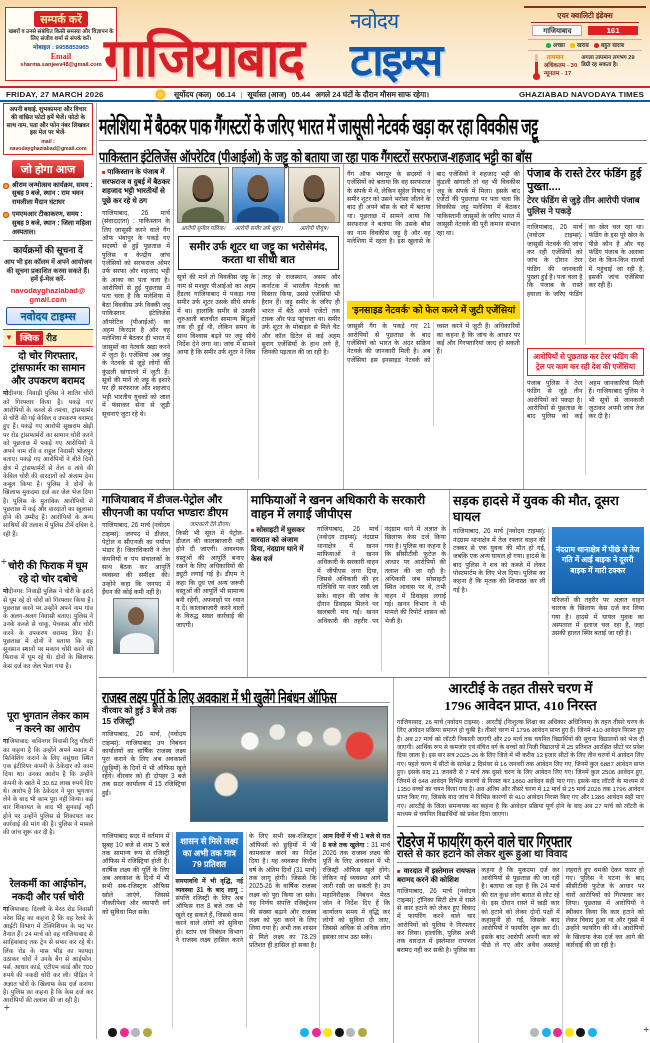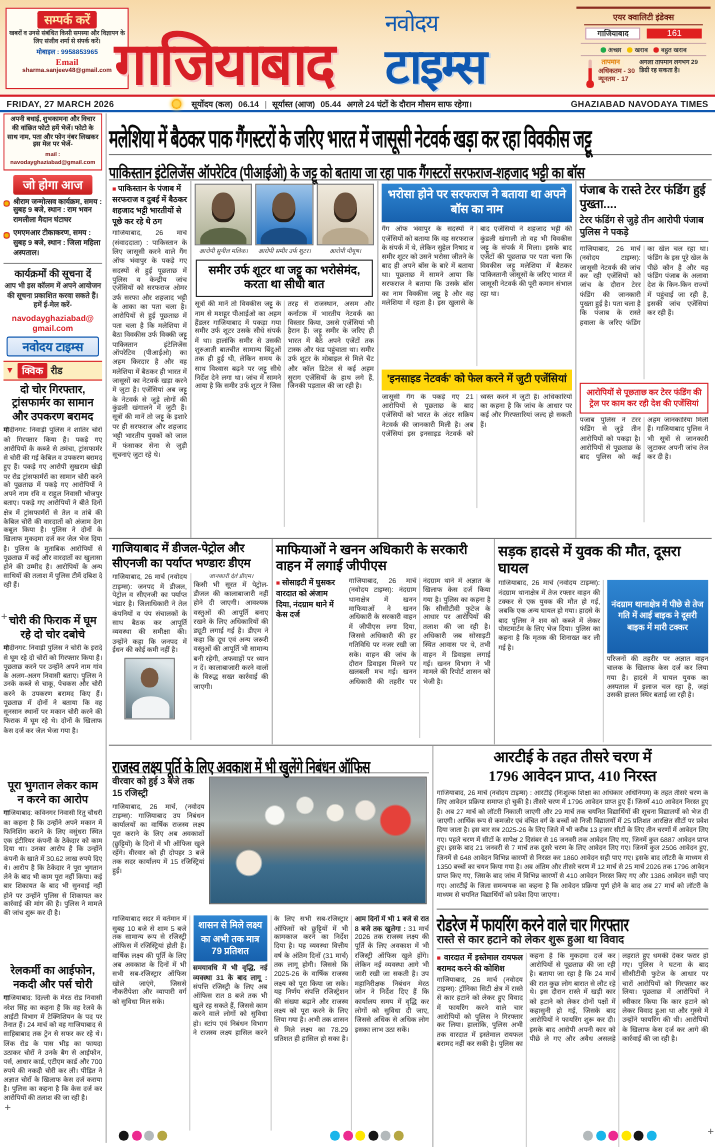--- a/index.html
+++ b/index.html
@@ -25,21 +25,21 @@
   .mast-blue-top { position:absolute; left:246px; top:2px; font-size:21px; font-weight:400; color:#0f58b0; letter-spacing:-1px;}
   .mast-blue-bot { position:absolute; left:246px; top:24px; font-size:44px; font-weight:800; color:#0f58b0;
     letter-spacing:-2px; text-shadow:1.5px 1.5px 0 #bcd4f0; }
 
   .aqi-box { position:absolute; right:4px; top:6px; width:122px; height:76px; font-size:6.5px;
     border-top:2px solid #8a2b20; }
   .aqi-head { text-align:center; color:#6b1d12; font-weight:bold; font-size:7.5px; padding:2px 0;
     border-bottom:1px solid #8a2b20; width:88%; margin:0 auto; }
   .aqi-row { display:flex; align-items:center; justify-content:center; gap:6px; margin-top:2px; }
   .aqi-city { background:#fff; border:1px solid #c9a; padding:0 10px; font-weight:bold; font-size:7px; color:#333; }
-  .aqi-val { background:#e02020; color:#fff; font-weight:normal; padding:0 18px; font-size:8px; }
+  .aqi-val { background:#e02020; color:#fff; font-weight:bold; padding:0 18px; font-size:8px; }
   .aqi-legend { display:flex; justify-content:center; gap:5px; margin-top:3px; border-top:1px solid #caa;
     border-bottom:1px solid #caa; padding:1px 0; width:94%; margin-left:auto; margin-right:auto; }
   .aqi-leg-item { display:flex; align-items:center; gap:2px; font-size:5.8px; color:#444; font-weight:bold; }
   .dot { width:5px; height:5px; border-radius:50%; display:inline-block; }
   .aqi-temp-row { display:flex; gap:4px; margin-top:3px; align-items:flex-start; justify-content:center; }
   .thermo { width:7px; height:26px; position:relative; }
   .thermo .stem { position:absolute; left:2.5px; top:0; width:2.5px; height:20px; background:#e8b9b0; border-radius:2px; }
   .thermo .mercury { position:absolute; left:2.5px; top:8px; width:2.5px; height:12px; background:#e02020; }
   .thermo .bulb { position:absolute; left:0.5px; bottom:0; width:7px; height:7px; background:#e02020; border-radius:50%; }
   .temp-col { font-size:6px; color:#8a2b20; font-weight:bold; line-height:1.3; }
@@ -336,21 +336,20 @@
           <div class="mug-cell">
             <div class="mug mug3"></div>
             <div class="mug-cap">आरोपी पीयूष।</div>
           </div>
         </div>
         <div class="box-subhead">समीर उर्फ शूटर था जट्टू का भरोसेमंद, करता था सीधी बात</div>
         <div class="small cols2" style="height:206px; overflow:hidden">सूत्रों की मानें तो विवकीस जट्टू के नाम से मशहूर पीआईओ का अहम हैंडलर गाजियाबाद में पकड़ा गया समीर उर्फ शूटर उसके सीधे संपर्क में था। हालांकि समीर से उसकी शुरुआती बातचीत सामान्य बिंदुओं तक ही हुई थी, लेकिन समय के साथ विश्वास बढ़ने पर जट्टू सीधे निर्देश देने लगा था। जांच में सामने आया है कि समीर उर्फ शूटर ने जिस तरह से राजस्थान, असम और कर्नाटक में भारतीय नेटवर्क का विस्तार किया, उससे एजेंसियां भी हैरान हैं। जट्टू समीर के जरिए ही भारत में बैठे अपने एजेंटों तक टास्क और फंड पहुंचाता था। समीर उर्फ शूटर के मोबाइल से मिले चैट और कॉल डिटेल से कई अहम सुराग एजेंसियों के हाथ लगे हैं, जिनकी पड़ताल की जा रही है।</div>
       </div>
 
       <div class="ts-col colC">
-        <div class="blue-box">भरोसा होने पर सरफराज ने बताया था अपने बॉस का नाम</div>
         <div class="small cols2" style="height:128px; overflow:hidden; margin-top:3px">गैंग ऑफ भंवापुर के सदस्यों ने एजेंसियों को बताया कि वह सरफराज के संपर्क में थे, लेकिन सुहेल निषाद व समीर शूटर को उसने भरोसा जीतने के बाद ही अपने बॉस के बारे में बताया था। पूछताछ में सामने आया कि सरफराज ने बताया कि उसके बॉस का नाम विवकीस जट्टू है और वह मलेशिया में रहता है। इस खुलासे के बाद एजेंसियों ने शहजाद भट्टी की कुंडली खंगाली तो वह भी विवकीस जट्टू के संपर्क में मिला। इसके बाद एजेंटों की पूछताछ पर पता चला कि विवकीस जट्टू मलेशिया में बैठकर पाकिस्तानी जासूसों के जरिए भारत में जासूसी नेटवर्क की पूरी कमान संभाल रहा था।</div>
         <div class="yellow-box">'इनसाइड नेटवर्क' को फेल करने में जुटी एजेंसियां</div>
         <div class="small cols2" style="height:104px; overflow:hidden">जासूसी गैंग के पकड़े गए 21 आरोपियों से पूछताछ के बाद एजेंसियों को भारत के अंदर सक्रिय नेटवर्क की जानकारी मिली है। अब एजेंसियां इस इनसाइड नेटवर्क को ध्वस्त करने में जुटी हैं। अधिकारियों का कहना है कि जांच के आधार पर कई और गिरफ्तारियां जल्द हो सकती हैं।</div>
       </div>
 
       <div class="ts-col colD">
         <div class="colD-title">पंजाब के रास्ते टेरर फंडिंग हुई पुख्ता....</div>
         <div class="colD-sub">टेरर फंडिंग से जुड़े तीन आरोपी पंजाब पुलिस ने पकड़े</div>
         <div class="small cols2" style="height:122px; overflow:hidden">गाजियाबाद, 26 मार्च (नवोदय टाइम्स): जासूसी नेटवर्क की जांच कर रही एजेंसियों को जांच के दौरान टेरर फंडिंग की जानकारी पुख्ता हुई है। पता चला है कि पंजाब के रास्ते हवाला के जरिए फंडिंग का खेल चल रहा था। फंडिंग के इस पूरे खेल के पीछे कौन है और यह फंडिंग पंजाब के अलावा देश के किन-किन राज्यों में पहुंचाई जा रही है, इसकी जांच एजेंसियां कर रही हैं।</div>
         <div class="red-note">आरोपियों से पूछताछ कर टेरर फंडिंग की ट्रेल पर काम कर रही देश की एजेंसियां</div>

